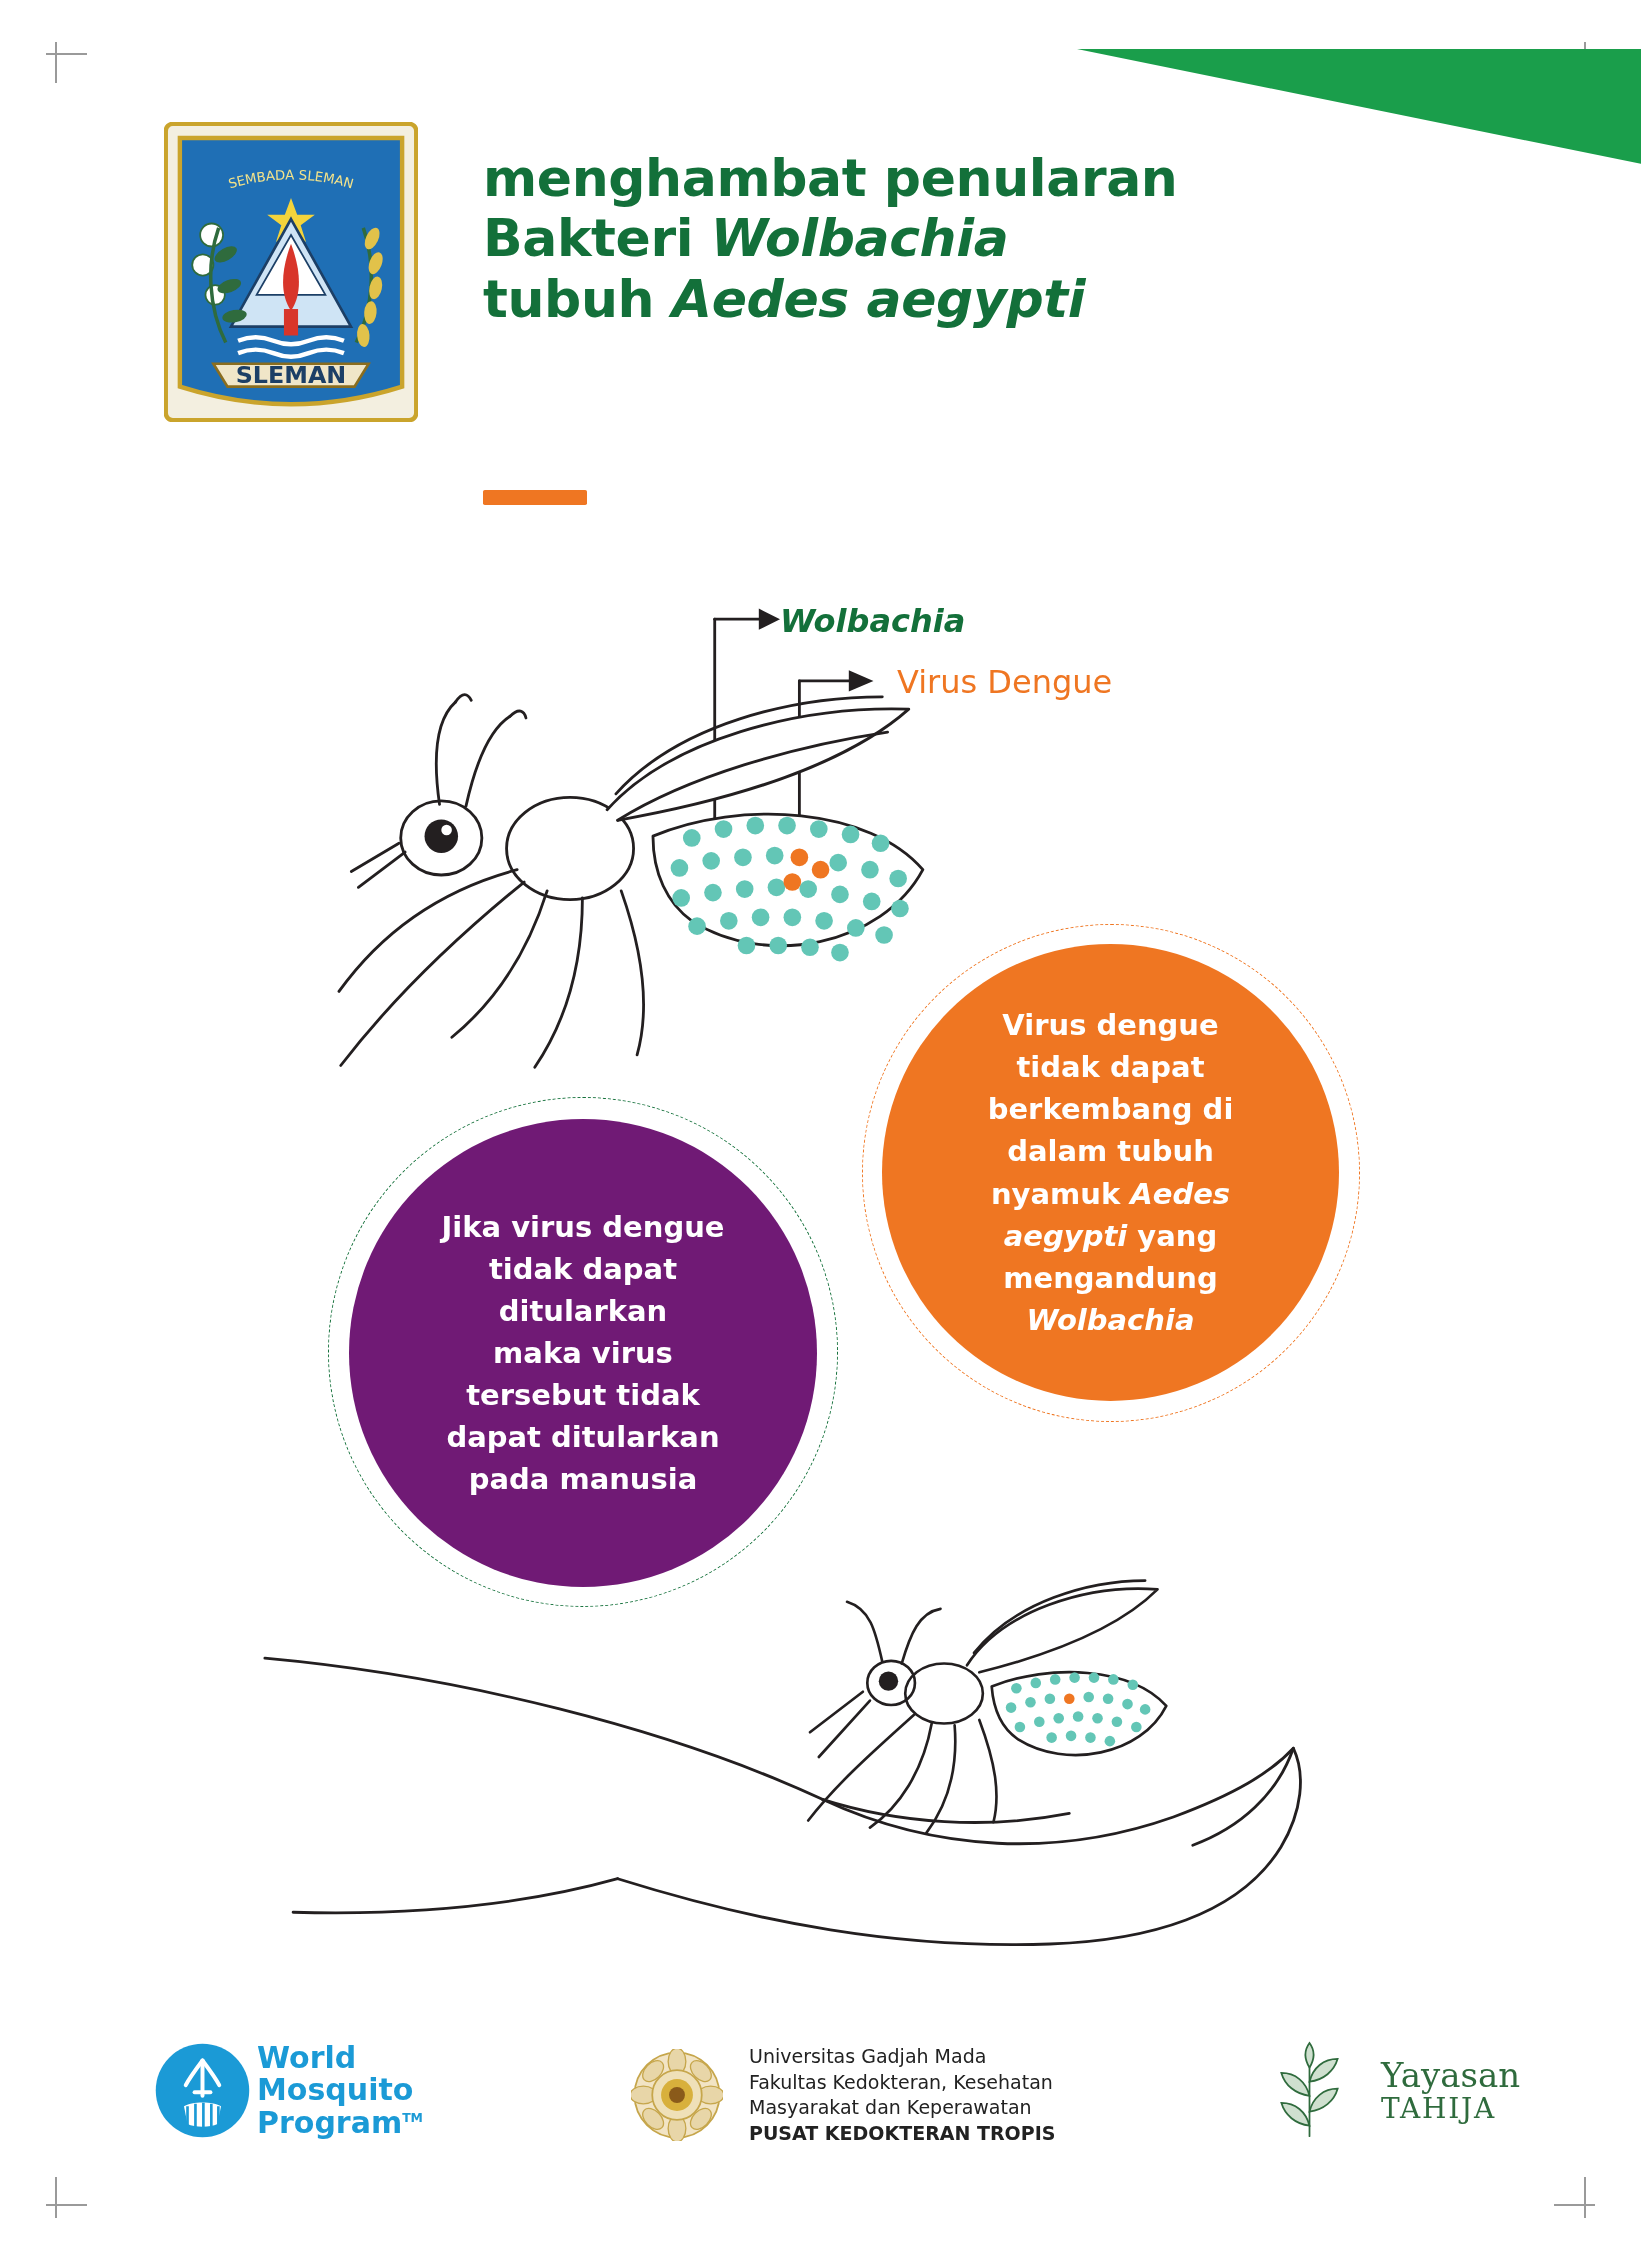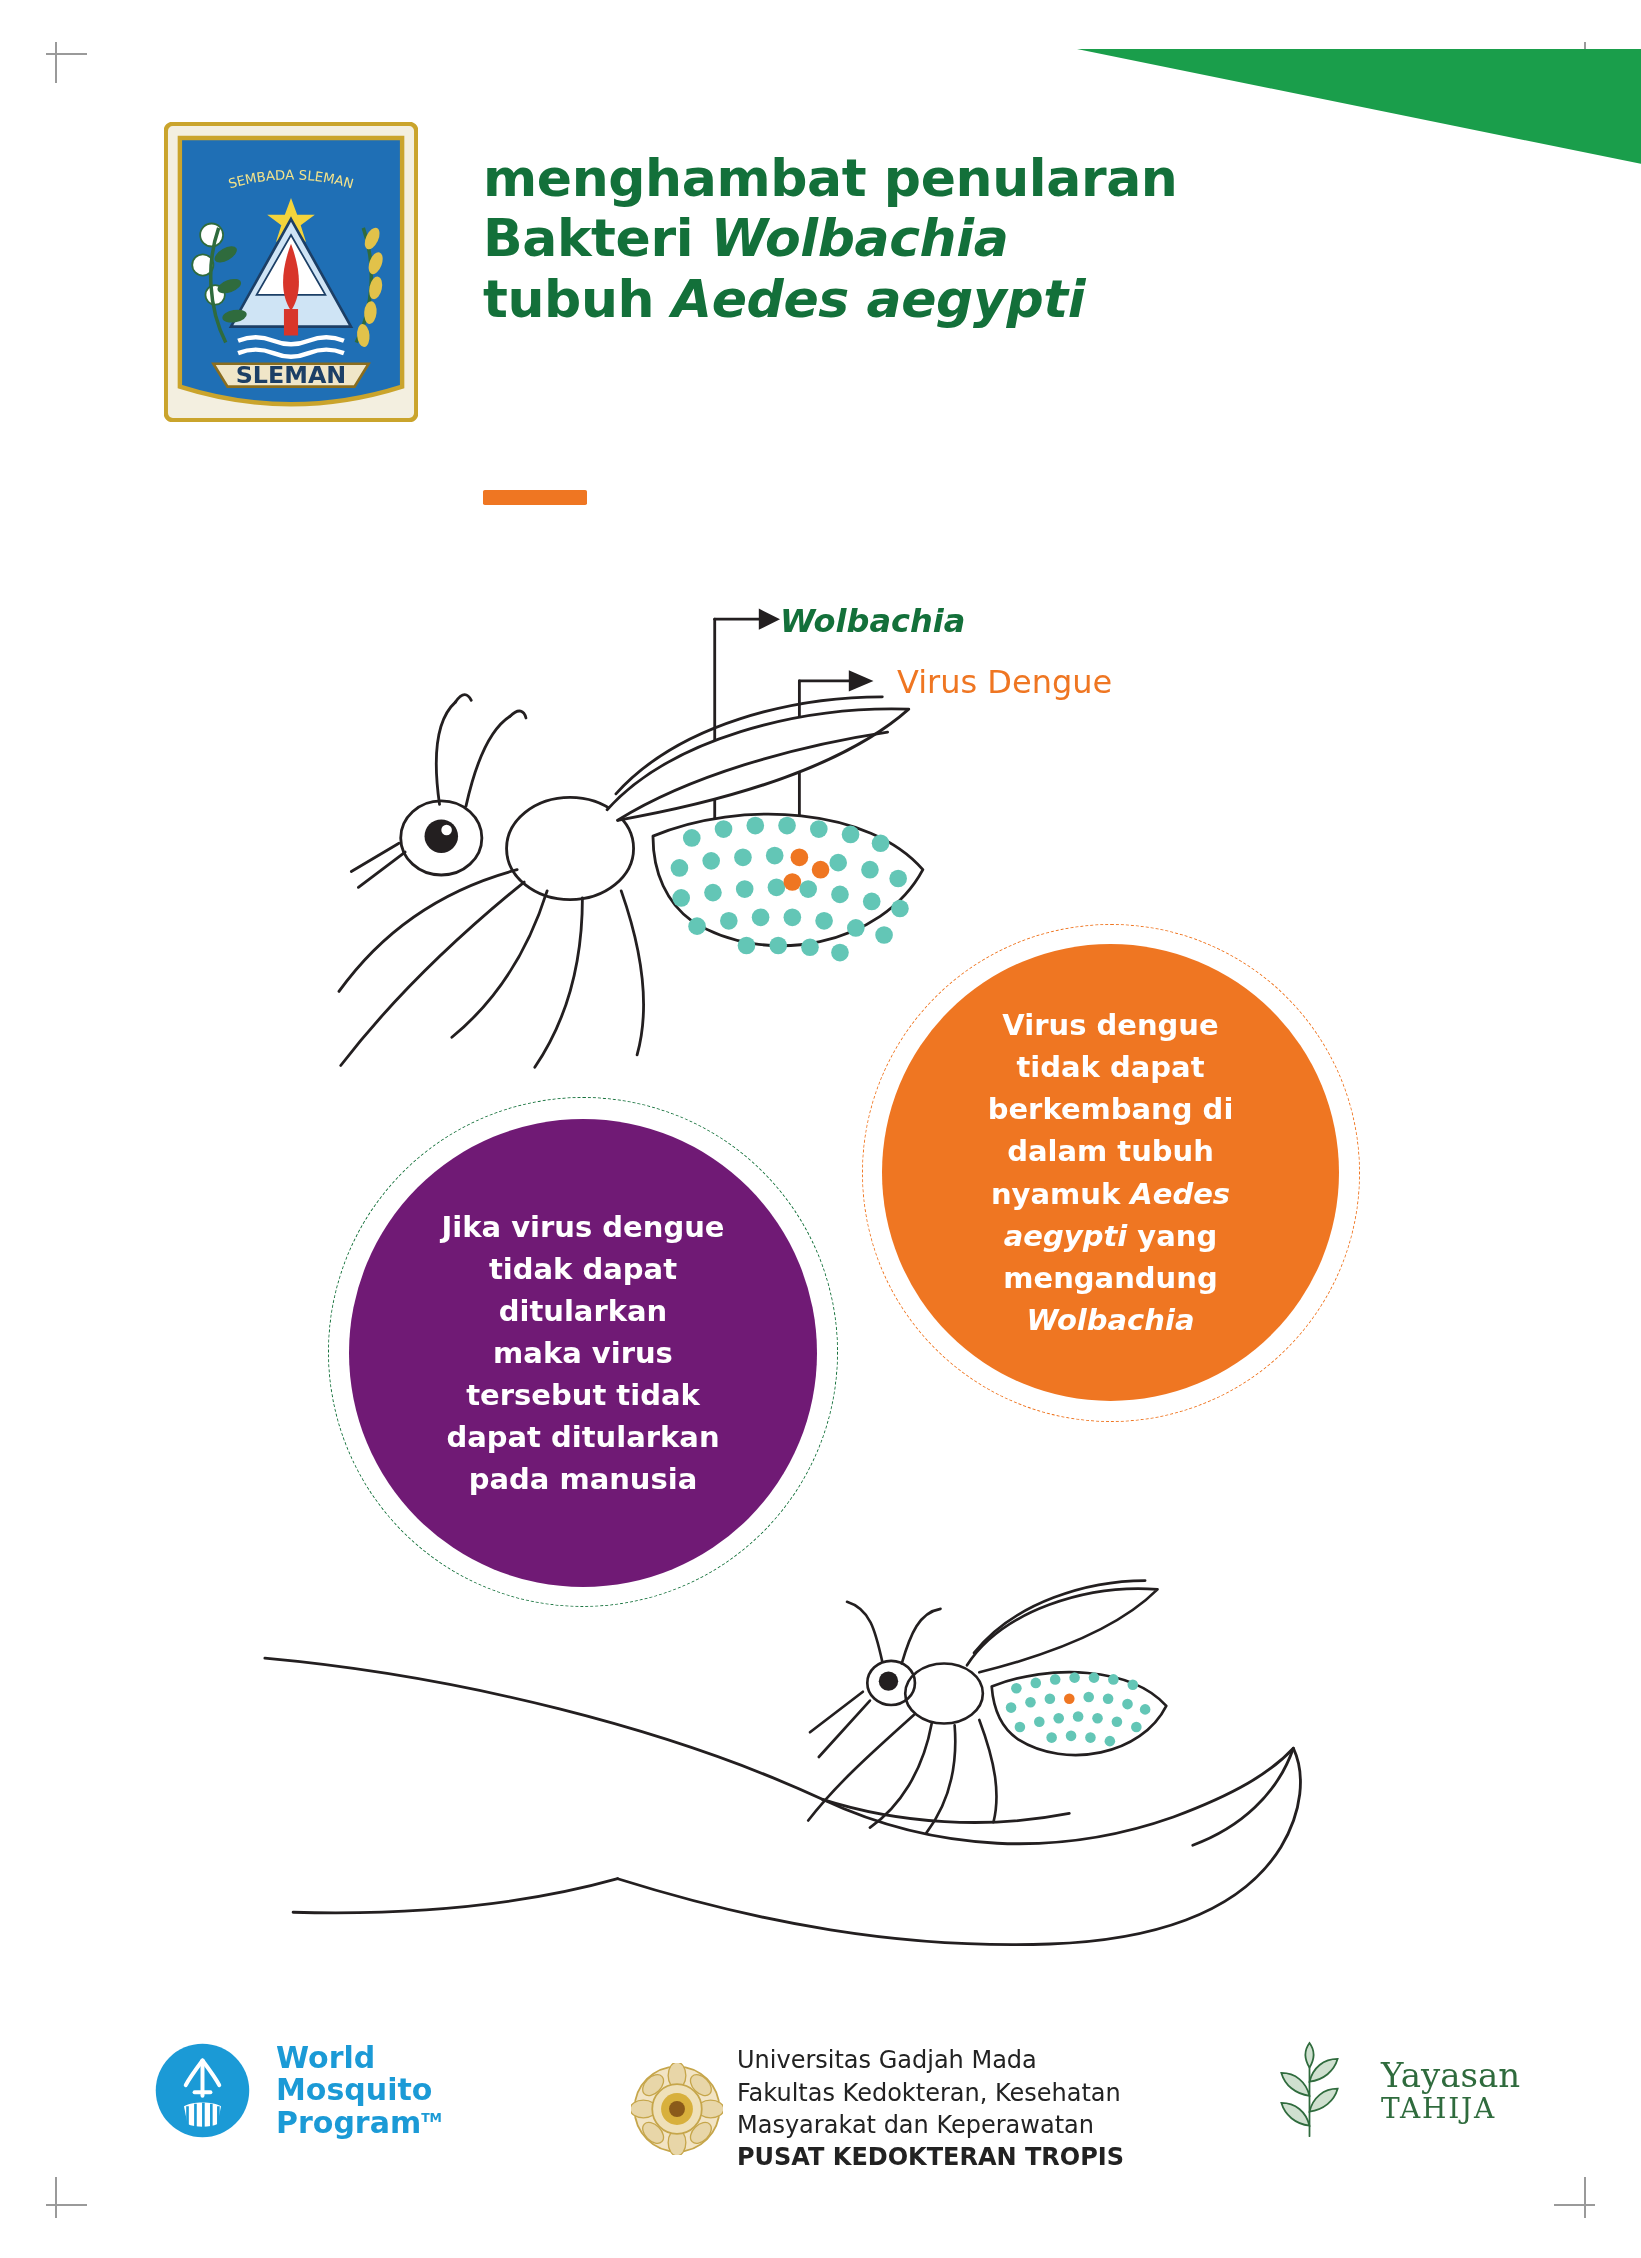--- a/index.html
+++ b/index.html
@@ -167,40 +167,40 @@
   }
 
   .wmp {
     position: absolute;
     left: 154px;
     top: 16px;
     display: flex;
     align-items: center;
   }
   .wmp-text {
-    margin-left: 25px;
+    margin-left: 6px;
     color: #1b9ad6;
     font-weight: bold;
     font-size: 30px;
     line-height: 1.08;
     font-family: "DejaVu Sans", sans-serif;
   }
   .wmp-text sup { font-size: 12.4px; vertical-align: super; }
 
   .ugm {
     position: absolute;
     left: 631px;
     top: 19.4px;
     display: flex;
     align-items: center;
   }
   .ugm-text {
-    margin-left: 14px;
+    margin-left: 26px;
     color: #222;
-    font-size: 24px;
+    font-size: 19px;
     line-height: 1.34;
   }
   .ugm-text .bold { font-weight: bold; }
 
   .tahija {
     position: absolute;
     left: 1262px;
     top: 16px;
     display: flex;
     align-items: center;

